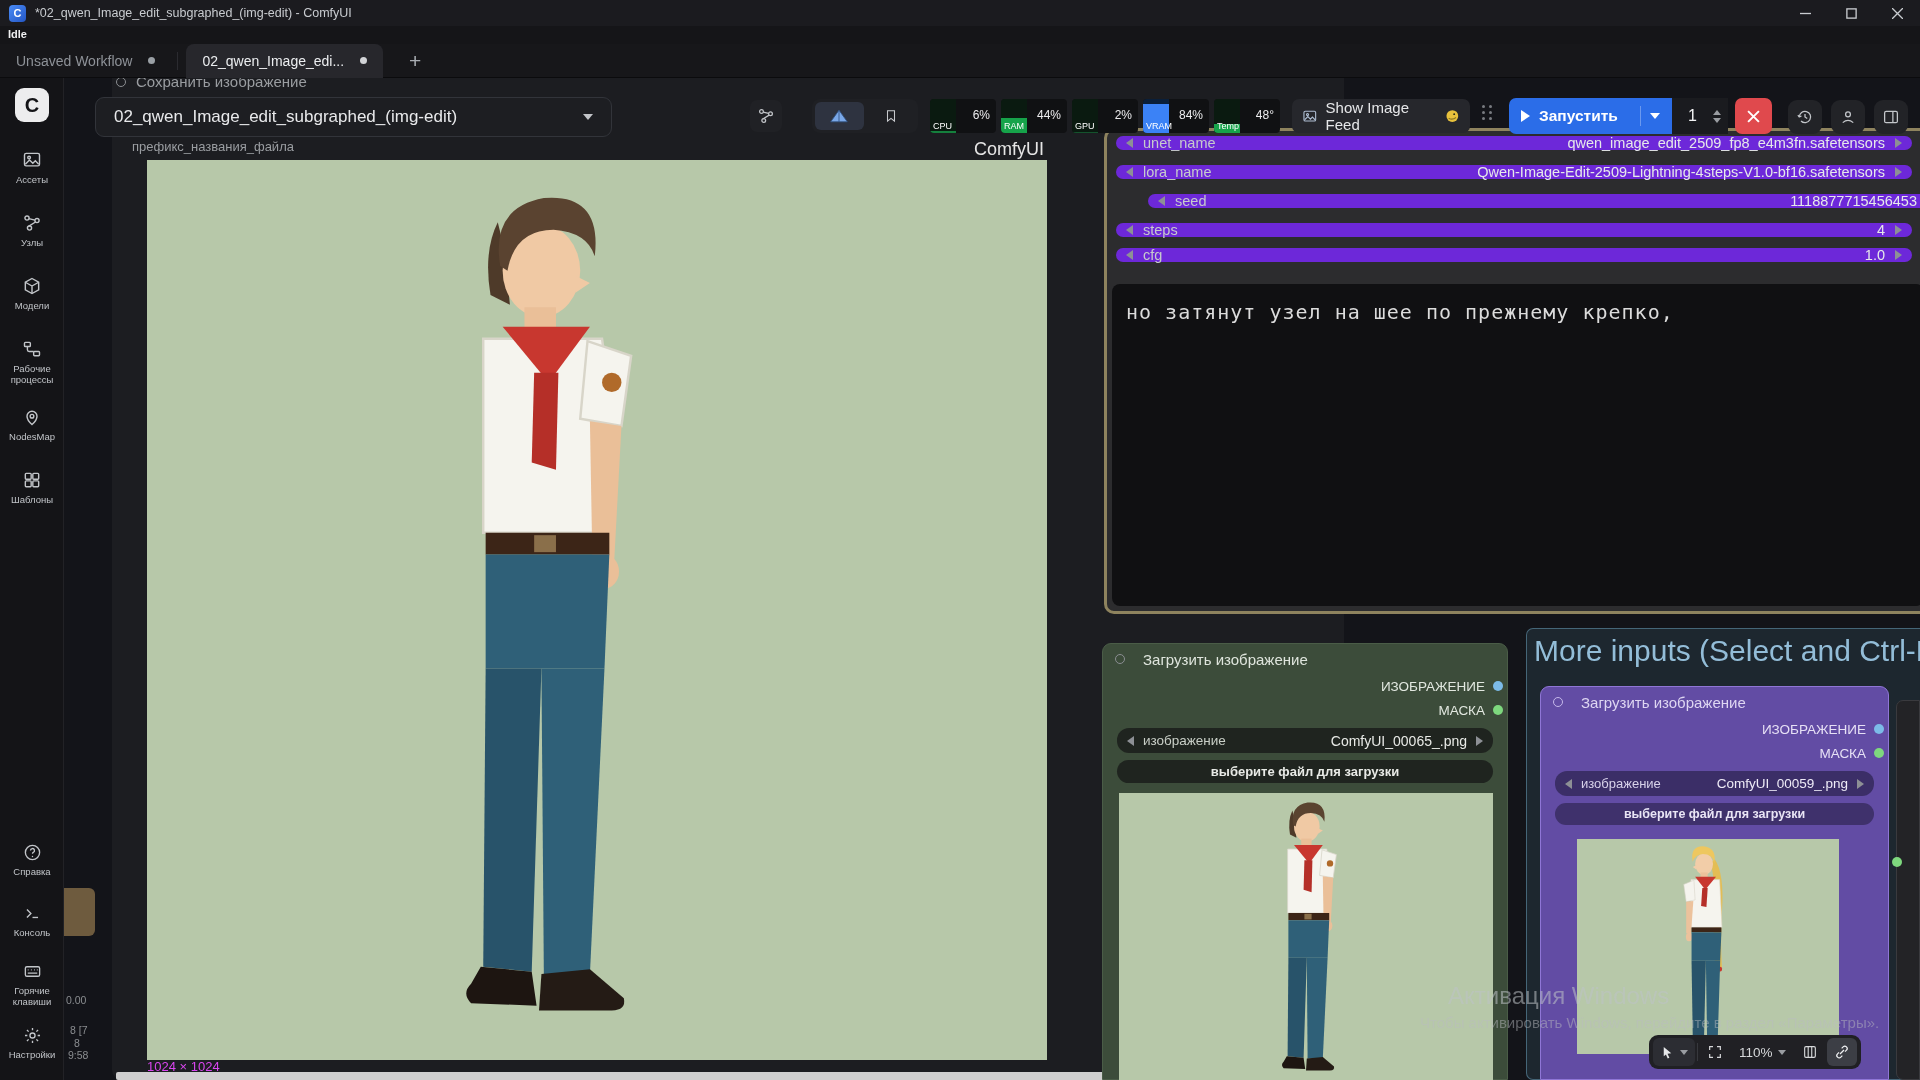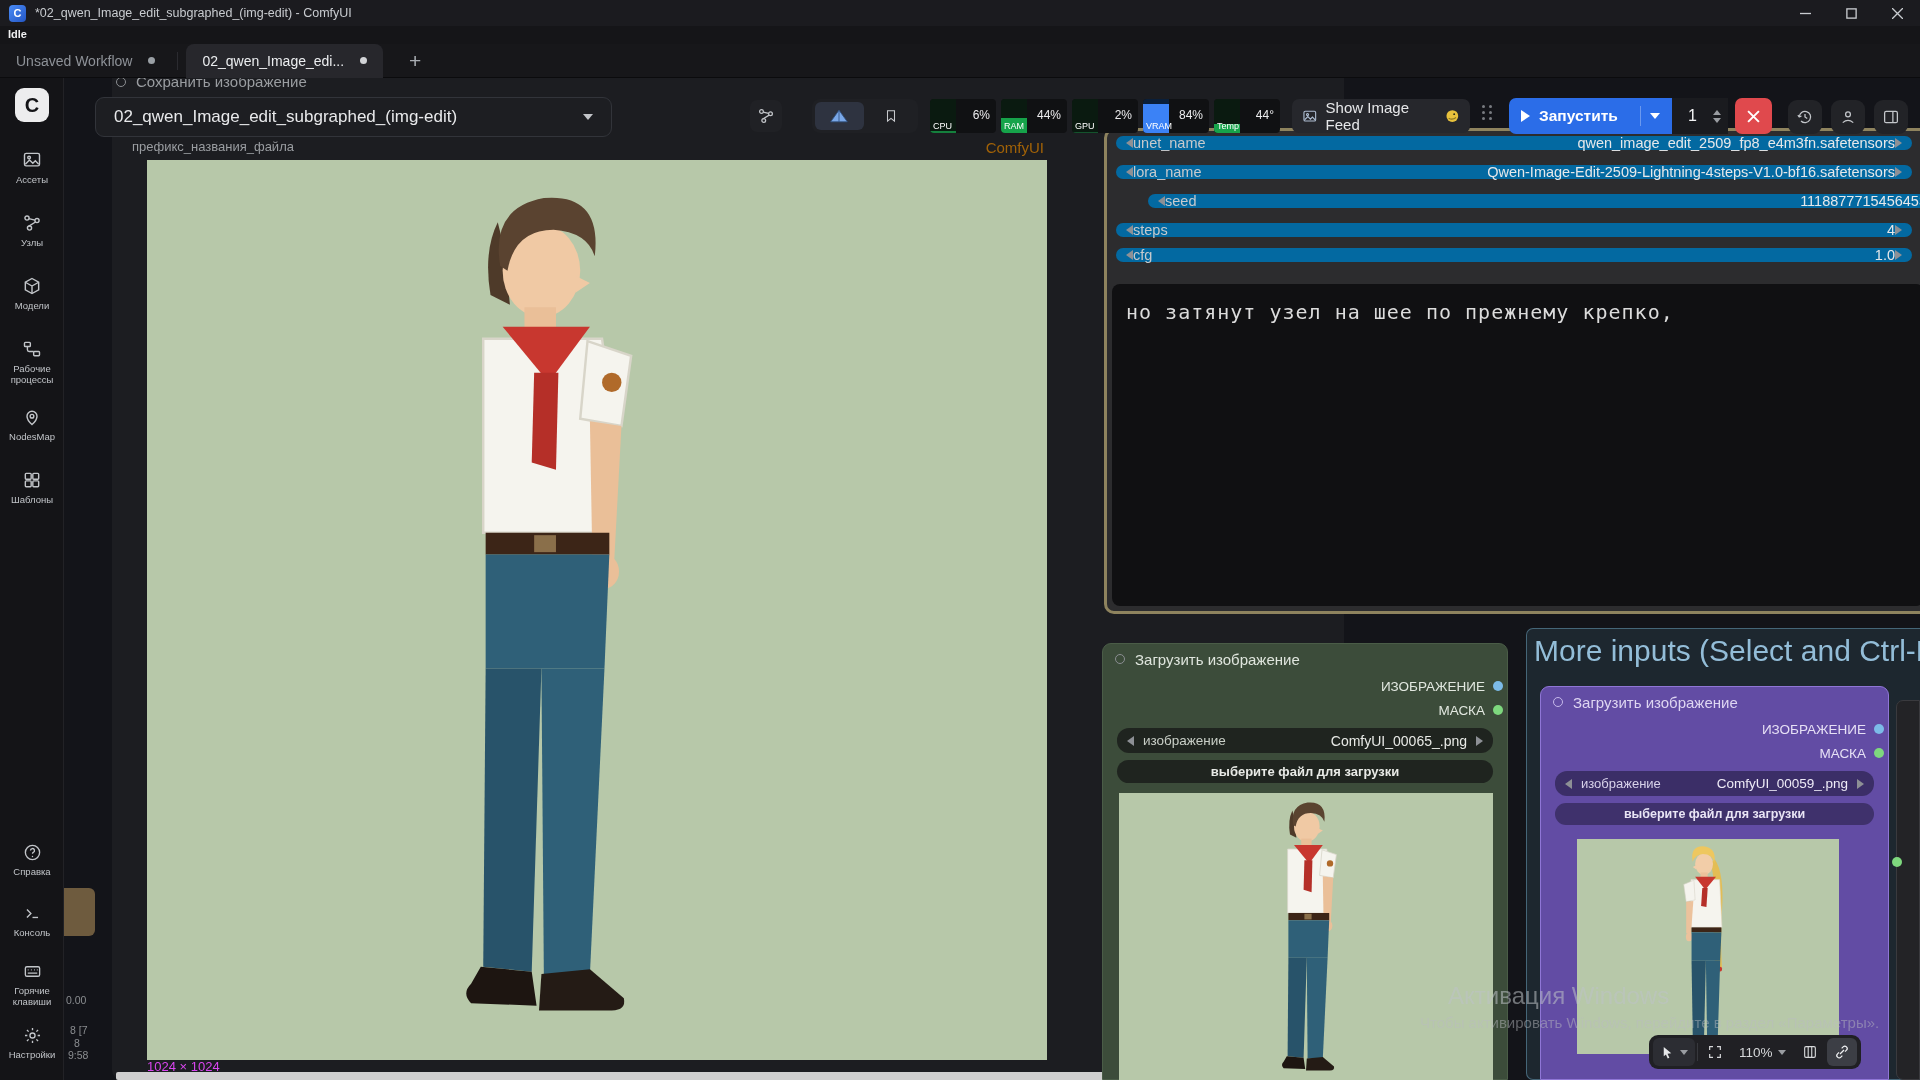--- a/index.html
+++ b/index.html
@@ -57,34 +57,34 @@
 .countbox{position:absolute;left:1672px;top:98px;width:56px;height:36px;background:#1a1b1f;display:flex;align-items:center;z-index:20}
 .countbox .num{flex:1;text-align:center;font-size:16px;color:#f2f3f4}
 .steppers{display:flex;flex-direction:column;gap:3px;margin-right:7px}
 .stopbtn{position:absolute;left:1735px;top:98px;width:37px;height:36px;background:#e0494d;border-radius:7px;display:flex;align-items:center;justify-content:center;z-index:20}
 .chip{position:absolute;top:100px;width:34px;height:34px;border-radius:9px;background:#222327;display:flex;align-items:center;justify-content:center;color:#c3c6ca;z-index:20}
 
 .savenode{position:absolute;left:112px;top:68px;width:1232px;height:1012px;background:#1c1d21;border-radius:10px;z-index:2}
 .savetitle{position:absolute;left:116px;top:73px;display:flex;align-items:center;gap:10px;z-index:3;color:#9a9da1;font-size:15px}
 .savewidget{position:absolute;left:132px;top:139px;width:912px;display:flex;z-index:3}
 .savewidget .wl{font-size:13px;color:#9a9da1}
-.savewidget .wv{margin-left:auto;font-size:15px;color:#a16207}
+.savewidget .wv{margin-left:auto;font-size:18px;color:#e5e5e5}
 .mainimg{position:absolute;left:147px;top:160px;width:900px;height:900px;background:#b7c8a9;z-index:3;display:flex;justify-content:center;overflow:hidden}
 .mainimg svg{height:97%;margin-top:1%;transform:translateX(-58px)}
 .imgcaption{position:absolute;left:147px;top:1059px;width:900px;text-align:left;font-size:13px;color:#d946ef;z-index:3}
 .bottomstrip{position:absolute;left:116px;top:1072px;width:1216px;height:8px;background:#cfcfcf;border-radius:2px;z-index:3}
 
 .subpanel{position:absolute;left:1104px;top:128px;width:830px;height:486px;background:#2c2c2e;border:3px solid #8e835e;border-radius:10px;z-index:6}
-.wrow{position:absolute;height:14px;background:#0369a1;border-radius:12px;display:flex;align-items:center;padding:0 10px;z-index:7}
+.wrow{position:absolute;height:14px;background:#6d28d9;border-radius:12px;display:flex;align-items:center;padding:0 10px;gap:10px;z-index:7}
 .wrow .wname{color:#c7cacd;font-size:14.5px;white-space:nowrap}
 .wrow .wval{margin-left:auto;color:#e6e8ea;font-size:14.5px;white-space:nowrap}
 .prompt{position:absolute;left:1112px;top:284px;width:812px;height:322px;background:#101012;border-radius:8px;padding:14px 14px;z-index:7;font-family:"DejaVu Sans Mono",monospace;font-size:20px;letter-spacing:1px;color:#dcdcdc;line-height:1.4}
 
 .greennode{position:absolute;left:1102px;top:643px;width:406px;height:437px;background:#3c4c3a;border:1px solid #4a5c47;border-radius:9px 9px 0 0;z-index:4}
-.nodehead{display:flex;align-items:center;gap:10px;height:30px;padding:0 12px;font-size:15px}
+.nodehead{display:flex;align-items:center;gap:18px;height:30px;padding:0 12px;font-size:15px}
 .outrow{display:flex;align-items:center;justify-content:flex-end;gap:8px;height:24px;padding-right:4px;font-size:13.5px}
 .gwrow{height:25px;background:#1f241f;border-radius:12px;display:flex;align-items:center;padding:0 10px;gap:9px;margin:6px 14px 0 14px}
 .gwrow .wname{color:#c9cfc7;font-size:13.5px}
 .gwrow .wval{margin-left:auto;color:#e8eae6;font-size:14px}
 .gupload{height:23px;background:#1f241f;border-radius:12px;display:flex;align-items:center;justify-content:center;margin:7px 14px 0 14px;font-size:13px;font-weight:bold;color:#e8eae6}
 .gpreview{position:absolute;left:16px;top:149px;width:374px;height:288px;background:#b7c8a9;display:flex;justify-content:center;overflow:hidden}
 .gpreview svg{height:100%}
 .purplenode{position:absolute;left:1540px;top:686px;width:349px;height:394px;background:rgba(113,84,190,0.82);border:1px solid #8f76d6;border-radius:9px 9px 0 0;z-index:5}
 .purplenode .nodehead{color:#ded6f2}
 .purplenode .outrow{color:#e6e0f5}
@@ -336,21 +336,21 @@
         <div class="statfill" style="height: 84%; background: rgb(59, 130, 246);"></div>
       </div>
     <span class="statlabel">VRAM</span>
     <span class="statval">84%</span>
   </div>
   <div class="statbox" style="left:1214px">
     <div class="statbar">
         <div class="statfill" style="height: 27%; background: rgb(22, 163, 74);"></div>
       </div>
     <span class="statlabel">Temp</span>
-    <span class="statval">44°</span>
+    <span class="statval">48°</span>
   </div>
 
   <div class="feedbtn">
     <svg class="ic" width="17" height="17" viewBox="0 0 24 24" fill="none" stroke="#aebdd2" stroke-width="1.7">
       <rect x="3" y="4" width="18" height="15" rx="2"></rect>
         <circle cx="8.5" cy="9" r="1.6"></circle>
         <path d="M4 17l5-5 4 4 3-3 4 4"></path>
     </svg>
     <span>Show Image Feed</span>
     <svg class="ic" width="16" height="16" viewBox="0 0 20 20">

